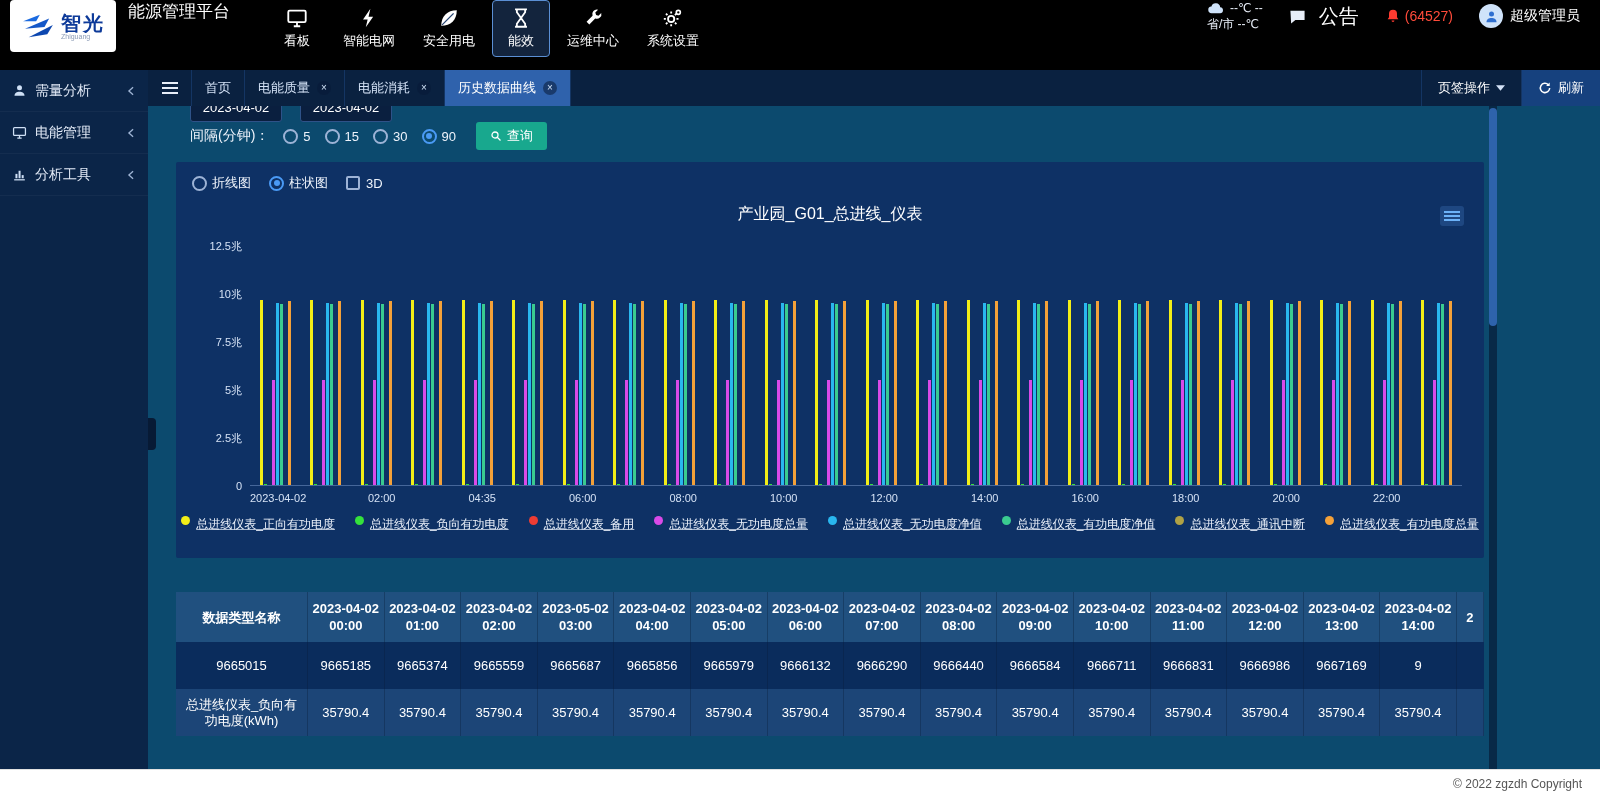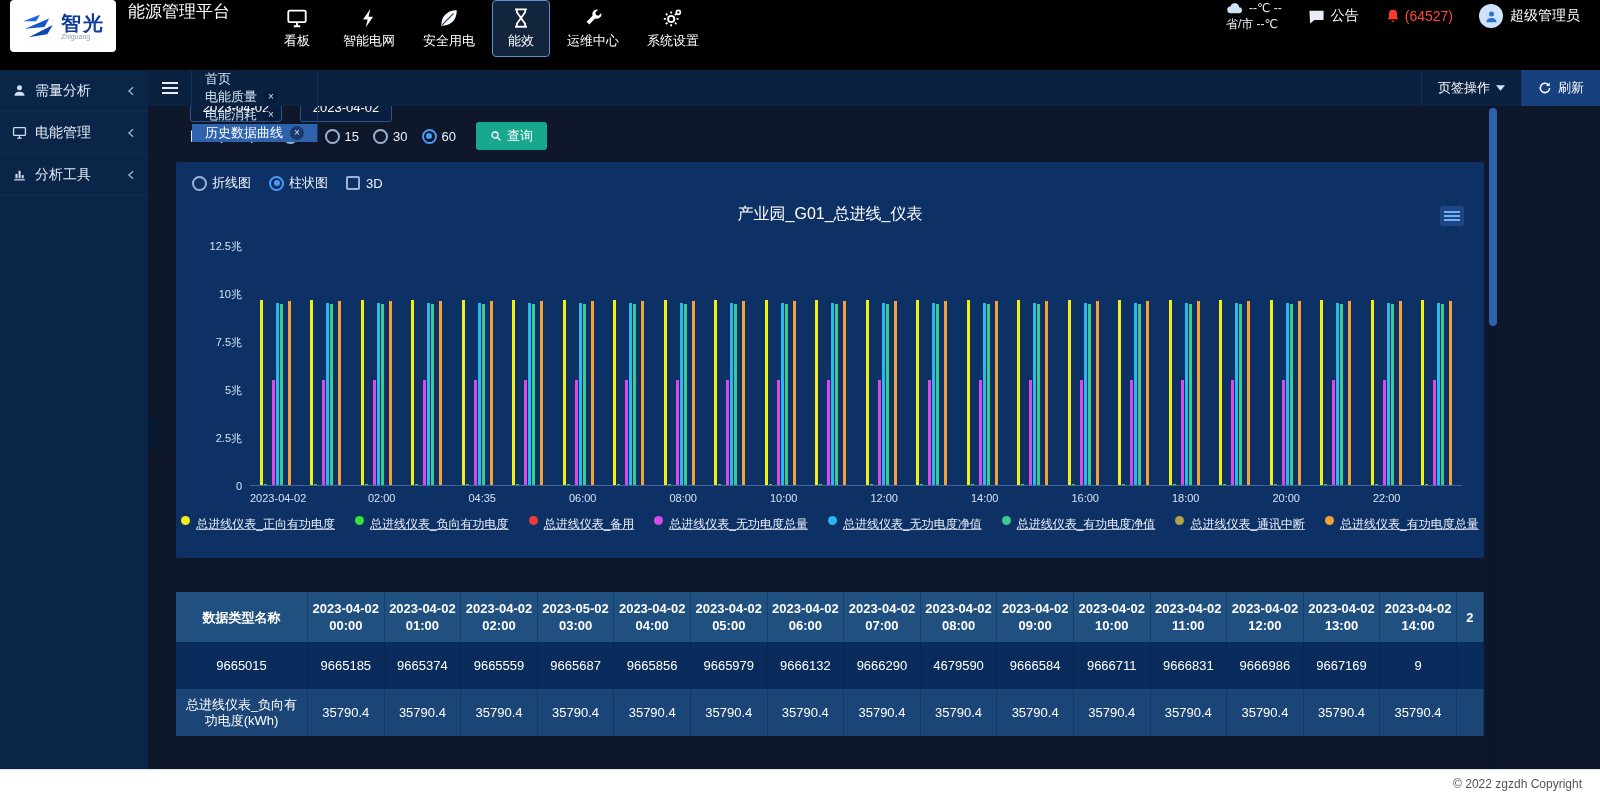--- a/index.html
+++ b/index.html
@@ -18,21 +18,21 @@
   .top-nav { display:flex; margin-left:38px; gap:6px; }
   .nav-item { display:flex; flex-direction:column; align-items:center; justify-content:center;
     padding:6px 10px; min-width:58px; border:1px solid transparent; border-radius:4px; cursor:pointer; }
   .nav-item.active { background:rgba(70,130,220,.28); border-color:#5b8fd4; }
   .nav-icon svg { width:22px; height:22px; color:#fff; display:block; }
   .nav-label { font-size:13px; margin-top:3px; white-space:nowrap; }
   .top-right { margin-left:auto; display:flex; align-items:center; gap:26px; padding-right:20px; }
   .weather { display:flex; flex-direction:column; align-items:flex-start; font-size:12px; color:#e8eef8; line-height:16px; }
   .weather-row { display:flex; align-items:center; gap:5px; }
   .weather svg { width:18px; height:14px; color:#cfe3fa; }
-  .announce { display:flex; align-items:center; gap:6px; font-size:14px; cursor:pointer; }
+  .announce { display:flex; align-items:center; gap:13px; font-size:20px; cursor:pointer; }
   .announce svg { width:17px; height:15px; color:#e8eef8; }
   .alarm { display:flex; align-items:center; gap:4px; font-size:14px; color:#ff4b3a; cursor:pointer; }
   .alarm svg { width:16px; height:17px; color:#ff3b30; }
   .userbox { display:flex; align-items:center; gap:7px; font-size:14px; cursor:pointer; }
   .avatar { width:24px; height:24px; border-radius:50%; background:#cfe3fa;
     display:flex; align-items:center; justify-content:center; }
   .avatar svg { width:15px; height:15px; color:#2f6fd0; }
 
   
   .sidebar { position:absolute; left:0; top:70px; width:148px; bottom:28px; background:#0b2548; z-index:20; }
@@ -56,21 +56,21 @@
     font-size:10px; line-height:14px; text-align:center; cursor:pointer; }
   .tab-right { margin-left:auto; display:flex; align-items:stretch; }
   .tab-ops { display:flex; align-items:center; gap:6px; padding:0 16px; font-size:13px;
     border-left:1px solid #143563; cursor:pointer; }
   .tab-ops svg { width:9px; height:6px; color:#d4e2f6; }
   .refresh-btn { display:flex; align-items:center; gap:6px; padding:0 16px; font-size:13px;
     background:#16417e; border-left:1px solid #143563; cursor:pointer; }
   .refresh-btn svg { width:14px; height:14px; color:#fff; }
 
   
-  .content { position:absolute; left:148px; top:106px; right:0; bottom:28px; background:#0f172a; overflow:hidden; }
+  .content { position:absolute; left:148px; top:106px; right:0; bottom:28px; background:#0c4a6e; overflow:hidden; }
   .date-input { position:absolute; top:-14px; width:92px; height:30px; background:#0a1f3f;
     border:1px solid #2e5288; border-radius:3px; color:#fff; font-size:13px;
     display:flex; align-items:center; justify-content:center; cursor:pointer; }
   .di-start { left:42px; } .di-end { left:152px; }
 
   .interval-row { position:absolute; left:42px; top:16px; height:28px; display:flex; align-items:center; gap:14px; }
   .interval-label { font-size:14px; color:#eef3fb; }
   .radio-item { display:flex; align-items:center; gap:5px; cursor:pointer; }
   .radio { width:15px; height:15px; border:2px solid #9db3d6; border-radius:50%; position:relative; flex:none; }
   .radio.checked { border-color:#4a9af5; }
@@ -277,21 +277,21 @@
       </div>
     </div>
 </aside>
 
 <div class="tabbar">
   <div class="burger">
       <i></i>
       <i></i>
       <i></i>
     </div>
-  <div id="tabs" style="display:flex;align-items:stretch;flex-direction:column;">
+  <div id="tabs" style="display:flex;align-items:stretch;">
       <div class="tab">
         <span class="tab-label">首页</span>
       </div>
       <div class="tab">
         <span class="tab-label">电能质量</span>
         <span class="tab-close">×</span>
       </div>
       <div class="tab">
         <span class="tab-label">电能消耗</span>
         <span class="tab-close">×</span>
@@ -333,21 +333,21 @@
         <span class="radio-item">
           <span class="radio"></span>
           <span class="radio-label">15</span>
         </span>
         <span class="radio-item">
           <span class="radio"></span>
           <span class="radio-label">30</span>
         </span>
         <span class="radio-item">
           <span class="radio checked"></span>
-          <span class="radio-label">60</span>
+          <span class="radio-label">90</span>
         </span>
       </span>
     <span class="query-btn">
       <svg viewBox="0 0 24 24">
         <circle cx="10" cy="10" r="6" fill="none" stroke="currentColor" stroke-width="2.6"></circle>
         <path d="M14.5 14.5L21 21" stroke="currentColor" stroke-width="2.6"></path>
       </svg>
       <span>查询</span>
     </span>
   </div>
@@ -711,21 +711,21 @@
         <div class="trow even">
           <div class="cell vcell">9665015</div>
           <div class="cell vcell">9665185</div>
           <div class="cell vcell">9665374</div>
           <div class="cell vcell">9665559</div>
           <div class="cell vcell">9665687</div>
           <div class="cell vcell">9665856</div>
           <div class="cell vcell">9665979</div>
           <div class="cell vcell">9666132</div>
           <div class="cell vcell">9666290</div>
-          <div class="cell vcell">4679590</div>
+          <div class="cell vcell">9666440</div>
           <div class="cell vcell">9666584</div>
           <div class="cell vcell">9666711</div>
           <div class="cell vcell">9666831</div>
           <div class="cell vcell">9666986</div>
           <div class="cell vcell">9667169</div>
           <div class="cell vcell">9</div>
         </div>
         <div class="trow odd">
           <div class="cell ncell">总进线仪表_负向有功电度(kWh)</div>
           <div class="cell vcell">35790.4</div>

